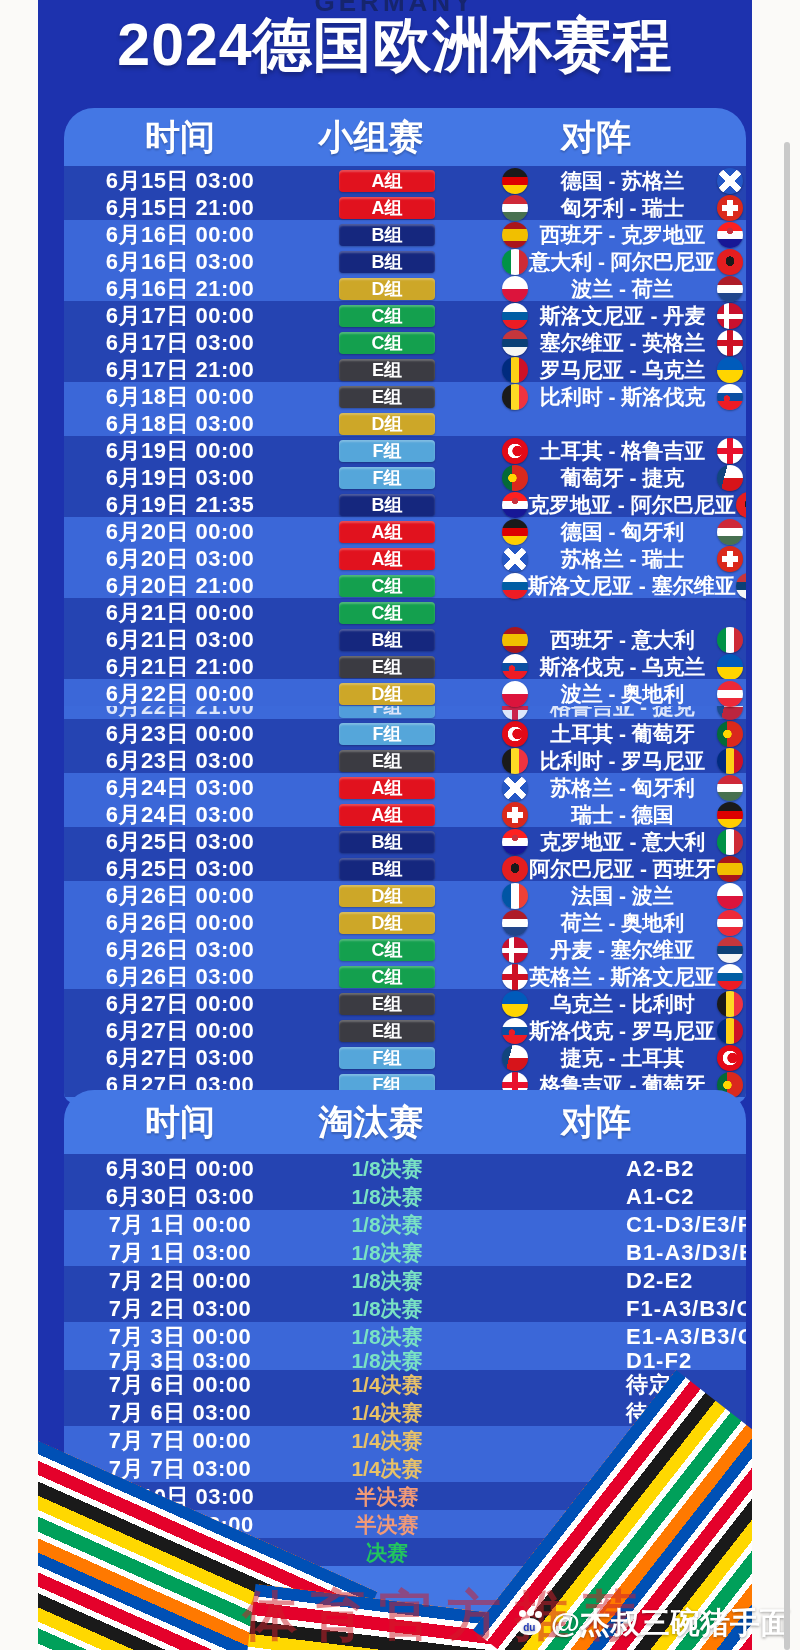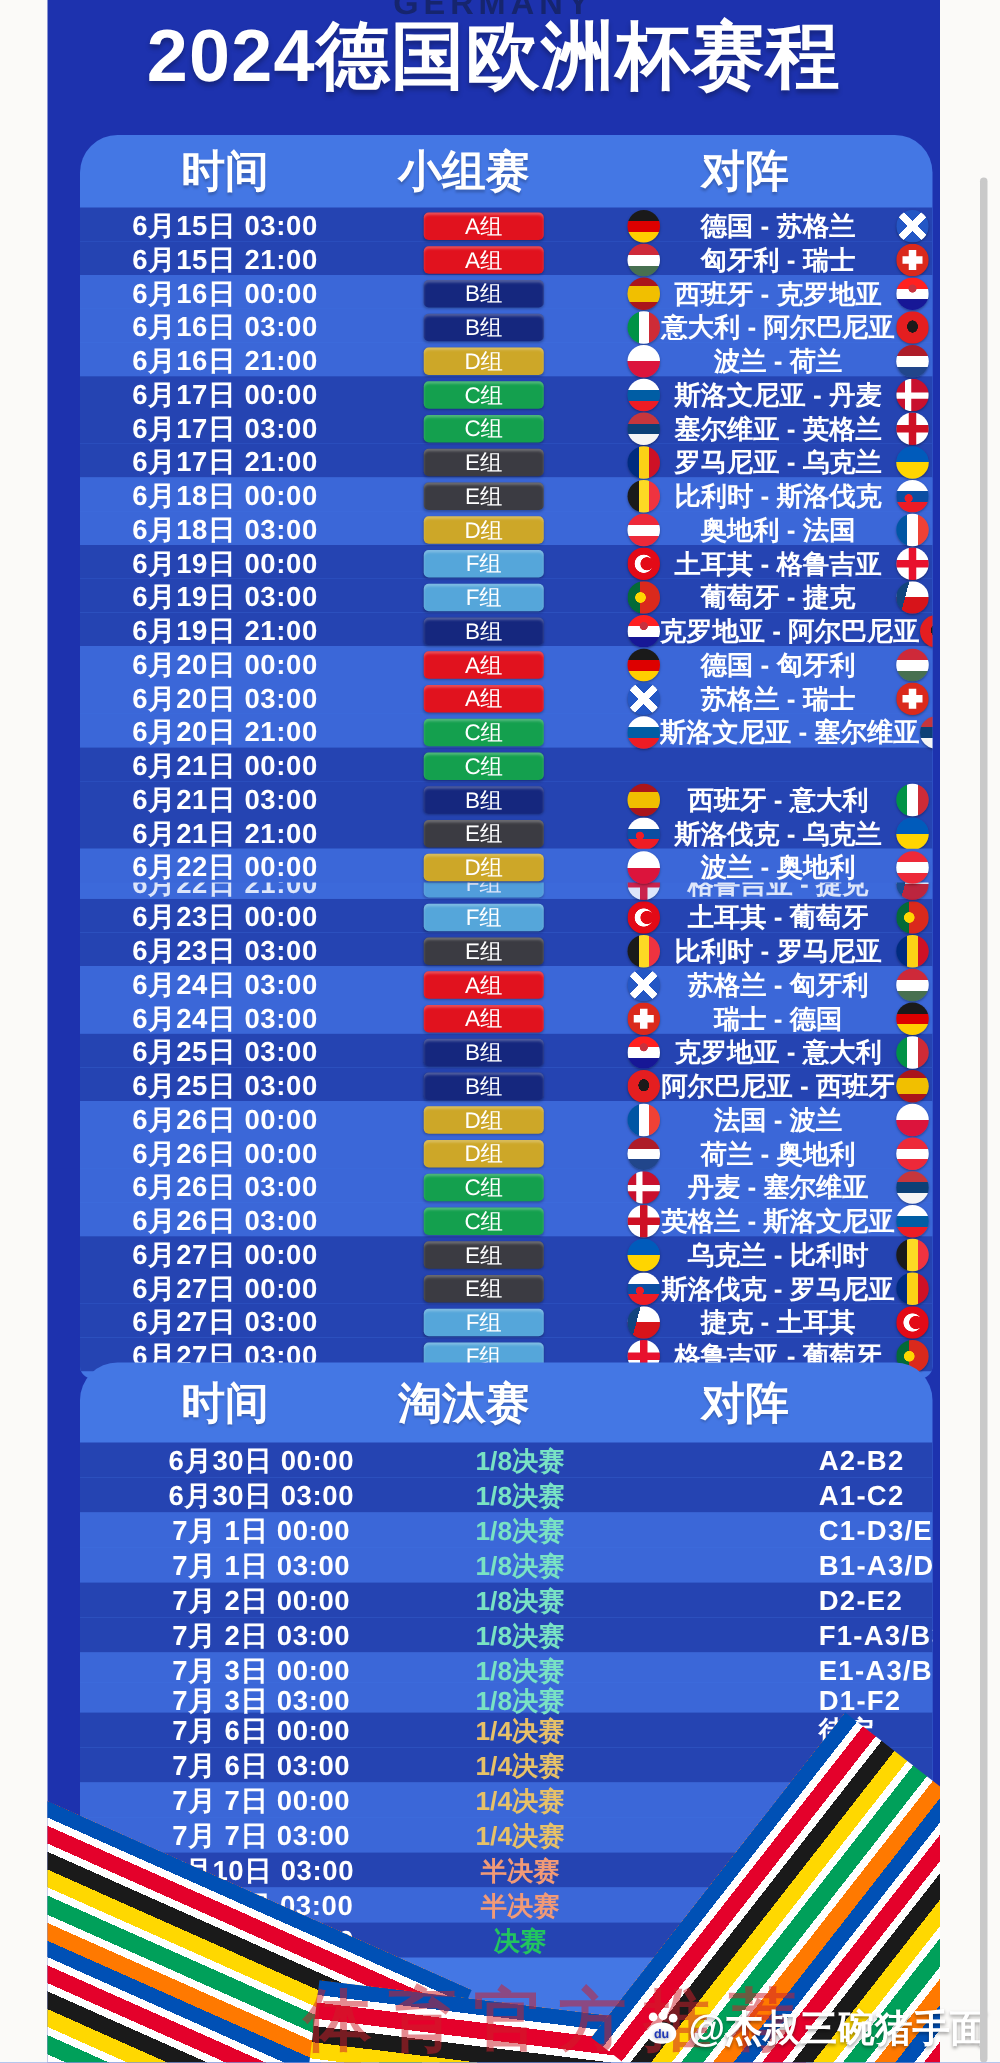--- a/index.html
+++ b/index.html
@@ -14,26 +14,26 @@
   .panel-group{top:108px;border-radius:30px 30px 10px 10px;padding-bottom:6px;}
   .panel-ko{top:1090px;height:575px;border-radius:30px 30px 300px 300px / 30px 30px 110px 110px;}
   .phead{display:grid;grid-template-columns:232px 150px 1fr;align-items:center;height:58px;}
   .panel-ko .phead{height:64px;}
   .phead span{text-align:center;font-size:35px;font-weight:800;color:#fff;text-shadow:0 2px 2px rgba(0,0,0,.2);}
   .row{display:grid;grid-template-columns:232px 150px 1fr;align-items:center;height:27px;color:#fff;gap:16px;}
   .row.dark{background:#2544b2;}
   .row.light{background:#3b67d8;}
   .row.ghost{margin-top:-14px;opacity:.82;position:relative;z-index:1;}
   .row.primary{position:relative;z-index:2;}
-  .ko-row{height:28px;padding-left:29px;}
+  .ko-row{height:28px;}
   .ko-row.sq{height:24px;}
   .cell-time{text-align:center;font-size:22px;font-weight:bold;white-space:pre;letter-spacing:.5px;}
   .cell-stage{display:flex;justify-content:center;align-items:center;}
   .badge{display:inline-block;width:96px;height:22px;line-height:22px;border-radius:4px;text-align:center;
-         font-size:18px;font-weight:normal;color:#fff;box-shadow:inset 0 2px 2px rgba(255,255,255,.25),0 1px 2px rgba(0,0,0,.25);}
+         font-size:18px;font-weight:bold;color:#fff;box-shadow:inset 0 2px 2px rgba(255,255,255,.25),0 1px 2px rgba(0,0,0,.25);}
   .cell-vs{display:flex;align-items:center;padding:0 3px 0 24px;}
   .vs-label{flex:1;text-align:center;font-size:21px;font-weight:bold;white-space:nowrap;overflow:hidden;}
   .stage-label{font-size:21px;font-weight:bold;}
   .cell-pair{font-size:22px;font-weight:bold;padding-left:148px;letter-spacing:1px;white-space:nowrap;}
   .flag{width:26px;height:26px;border-radius:50%;flex:0 0 26px;box-shadow:0 1px 2px rgba(0,0,0,.35);}
   
   .f-germany{background:linear-gradient(180deg,#1a1a1a 0 34%,#dd0000 34% 67%,#ffce00 67%);}
   .f-scotland{background:linear-gradient(45deg,transparent 42%,#fff 42% 58%,transparent 58%),
               linear-gradient(135deg,transparent 42%,#fff 42% 58%,transparent 58%),#2457c5;}
   .f-hungary{background:linear-gradient(180deg,#ce2939 0 34%,#fff 34% 67%,#477050 67%);}
@@ -210,25 +210,20 @@
       <span class="vs-label">比利时 - 斯洛伐克</span>
       <span class="flag f-slovakia"></span>
     </div>
   </div>
 
   <div class="row light">
     <div class="cell-time">6月18日 03:00</div>
     <div class="cell-stage">
             <span class="badge" style="background: rgb(205, 167, 40);">D组</span>
           </div>
-    <div class="cell-vs">
-      <span class="flag f-austria"></span>
-      <span class="vs-label">奥地利 - 法国</span>
-      <span class="flag f-france"></span>
-    </div>
   </div>
 
   <div class="row dark">
     <div class="cell-time">6月19日 00:00</div>
     <div class="cell-stage">
             <span class="badge" style="background: rgb(85, 166, 218);">F组</span>
           </div>
     <div class="cell-vs">
       <span class="flag f-turkey"></span>
       <span class="vs-label">土耳其 - 格鲁吉亚</span>
@@ -242,21 +237,21 @@
             <span class="badge" style="background: rgb(85, 166, 218);">F组</span>
           </div>
     <div class="cell-vs">
       <span class="flag f-portugal"></span>
       <span class="vs-label">葡萄牙 - 捷克</span>
       <span class="flag f-czechia"></span>
     </div>
   </div>
 
   <div class="row dark">
-    <div class="cell-time">6月19日 21:00</div>
+    <div class="cell-time">6月19日 21:35</div>
     <div class="cell-stage">
             <span class="badge" style="background: rgb(21, 39, 126);">B组</span>
           </div>
     <div class="cell-vs">
       <span class="flag f-croatia"></span>
       <span class="vs-label">克罗地亚 - 阿尔巴尼亚</span>
       <span class="flag f-albania"></span>
     </div>
   </div>
 

